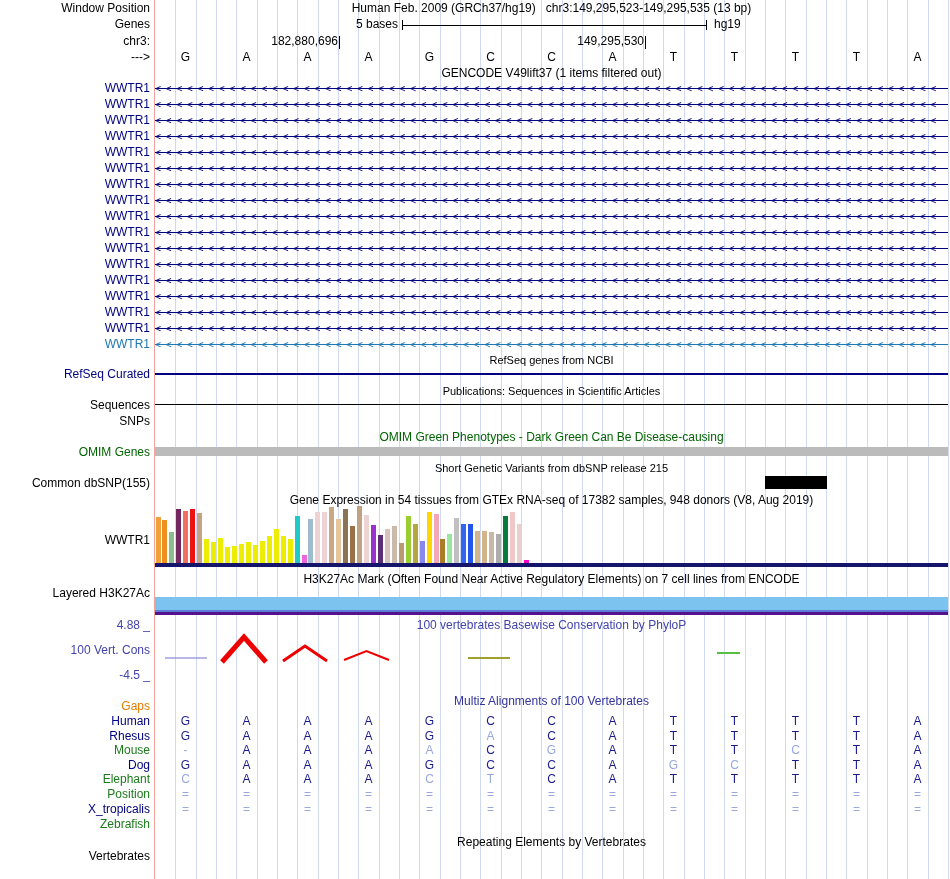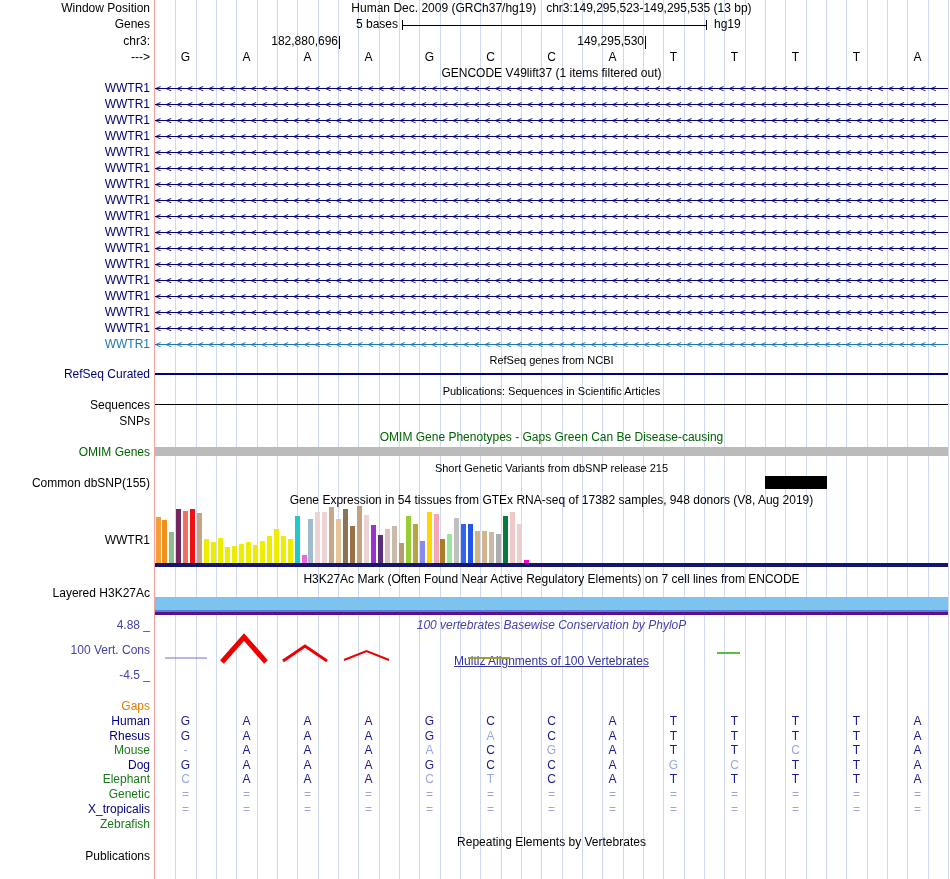--- a/index.html
+++ b/index.html
@@ -87,27 +87,27 @@
       <div class="lab" style="top: 399px; color: rgb(0, 0, 0);">Sequences</div>
       <div class="lab" style="top: 415px; color: rgb(0, 0, 0);">SNPs</div>
       <div class="lab" style="top: 446px; color: rgb(0, 100, 0);">OMIM Genes</div>
       <div class="lab" style="top: 477px; color: rgb(0, 0, 0);">Common dbSNP(155)</div>
       <div class="lab" style="top: 534px; color: rgb(0, 0, 0);">WWTR1</div>
       <div class="lab" style="top: 587px; color: rgb(0, 0, 0);">Layered H3K27Ac</div>
       <div class="lab" style="top: 619px; color: rgb(67, 67, 174);">4.88 _</div>
       <div class="lab" style="top: 644px; color: rgb(67, 67, 174);">100 Vert. Cons</div>
       <div class="lab" style="top: 669px; color: rgb(67, 67, 174);">-4.5 _</div>
       <div class="lab" style="top: 700px; color: rgb(224, 125, 0);">Gaps</div>
-      <div class="lab" style="top: 850px; color: rgb(0, 0, 0);">Publications</div>
+      <div class="lab" style="top: 850px; color: rgb(0, 0, 0);">Vertebrates</div>
       <div class="lab" style="top: 715px; color: rgb(0, 0, 128);">Human</div>
       <div class="lab" style="top: 730px; color: rgb(0, 0, 128);">Rhesus</div>
       <div class="lab" style="top: 744px; color: rgb(26, 122, 26);">Mouse</div>
       <div class="lab" style="top: 759px; color: rgb(0, 0, 128);">Dog</div>
       <div class="lab" style="top: 773px; color: rgb(26, 122, 26);">Elephant</div>
-      <div class="lab" style="top: 788px; color: rgb(26, 122, 26);">Genetic</div>
+      <div class="lab" style="top: 788px; color: rgb(26, 122, 26);">Position</div>
       <div class="lab" style="top: 803px; color: rgb(0, 0, 128);">X_tropicalis</div>
       <div class="lab" style="top: 818px; color: rgb(26, 122, 26);">Zebrafish</div>
       <div class="lab" style="top: 82px; color: rgb(0, 0, 128);">WWTR1</div>
       <div class="lab" style="top: 98px; color: rgb(0, 0, 128);">WWTR1</div>
       <div class="lab" style="top: 114px; color: rgb(0, 0, 128);">WWTR1</div>
       <div class="lab" style="top: 130px; color: rgb(0, 0, 128);">WWTR1</div>
       <div class="lab" style="top: 146px; color: rgb(0, 0, 128);">WWTR1</div>
       <div class="lab" style="top: 162px; color: rgb(0, 0, 128);">WWTR1</div>
       <div class="lab" style="top: 178px; color: rgb(0, 0, 128);">WWTR1</div>
       <div class="lab" style="top: 194px; color: rgb(0, 0, 128);">WWTR1</div>
@@ -115,30 +115,30 @@
       <div class="lab" style="top: 226px; color: rgb(0, 0, 128);">WWTR1</div>
       <div class="lab" style="top: 242px; color: rgb(0, 0, 128);">WWTR1</div>
       <div class="lab" style="top: 258px; color: rgb(0, 0, 128);">WWTR1</div>
       <div class="lab" style="top: 274px; color: rgb(0, 0, 128);">WWTR1</div>
       <div class="lab" style="top: 290px; color: rgb(0, 0, 128);">WWTR1</div>
       <div class="lab" style="top: 306px; color: rgb(0, 0, 128);">WWTR1</div>
       <div class="lab" style="top: 322px; color: rgb(0, 0, 128);">WWTR1</div>
       <div class="lab" style="top: 338px; color: rgb(30, 120, 180);">WWTR1</div>
     </div>
   <div id="titles">
-      <div class="ttl" style="top: 2px; color: rgb(0, 0, 0); font-size: 12px;">Human Dec. 2009 (GRCh37/hg19)   chr3:149,295,523-149,295,535 (13 bp)</div>
+      <div class="ttl" style="top: 2px; color: rgb(0, 0, 0); font-size: 12px;">Human Feb. 2009 (GRCh37/hg19)   chr3:149,295,523-149,295,535 (13 bp)</div>
       <div class="ttl" style="top: 67px; color: rgb(0, 0, 0); font-size: 12px;">GENCODE V49lift37 (1 items filtered out)</div>
       <div class="ttl" style="top: 354px; color: rgb(0, 0, 0); font-size: 11px;">RefSeq genes from NCBI</div>
       <div class="ttl" style="top: 385px; color: rgb(0, 0, 0); font-size: 11px;">Publications: Sequences in Scientific Articles</div>
-      <div class="ttl" style="top: 431px; color: rgb(0, 100, 0); font-size: 12px;">OMIM Gene Phenotypes - Gaps Green Can Be Disease-causing</div>
+      <div class="ttl" style="top: 431px; color: rgb(0, 100, 0); font-size: 12px;">OMIM Green Phenotypes - Dark Green Can Be Disease-causing</div>
       <div class="ttl" style="top: 462px; color: rgb(0, 0, 0); font-size: 11px;">Short Genetic Variants from dbSNP release 215</div>
       <div class="ttl" style="top: 494px; color: rgb(0, 0, 0); font-size: 12px;">Gene Expression in 54 tissues from GTEx RNA-seq of 17382 samples, 948 donors (V8, Aug 2019)</div>
       <div class="ttl" style="top: 573px; color: rgb(0, 0, 0); font-size: 12px;">H3K27Ac Mark (Often Found Near Active Regulatory Elements) on 7 cell lines from ENCODE</div>
-      <div class="ttl" style="top: 619px; color: rgb(67, 67, 174); font-size: 12px; font-style: italic;">100 vertebrates Basewise Conservation by PhyloP</div>
-      <div class="ttl" style="top: 655px; color: rgb(50, 50, 159); font-size: 12px; text-decoration: underline;">Multiz Alignments of 100 Vertebrates</div>
+      <div class="ttl" style="top: 619px; color: rgb(67, 67, 174); font-size: 12px;">100 vertebrates Basewise Conservation by PhyloP</div>
+      <div class="ttl" style="top: 695px; color: rgb(50, 50, 159); font-size: 12px;">Multiz Alignments of 100 Vertebrates</div>
       <div class="ttl" style="top: 836px; color: rgb(0, 0, 0); font-size: 12px;">Repeating Elements by Vertebrates</div>
     </div>
   <div id="header">
       <div class="hdr" style="left: 155px; top: 18px; width: 243px; text-align: right;">5 bases</div>
       <div class="hdr" style="left: 714px; top: 18px;">hg19</div>
       <div class="hdr" style="left: 155px; top: 35px; width: 183px; text-align: right;">182,880,696</div>
       <div class="hdr" style="left: 461px; top: 35px; width: 183px; text-align: right;">149,295,530</div>
       <div class="base" style="left: 185.5px; top: 51px; color: rgb(0, 0, 0);">G</div>
       <div class="base" style="left: 246.5px; top: 51px; color: rgb(0, 0, 0);">A</div>
       <div class="base" style="left: 307.5px; top: 51px; color: rgb(0, 0, 0);">A</div>

